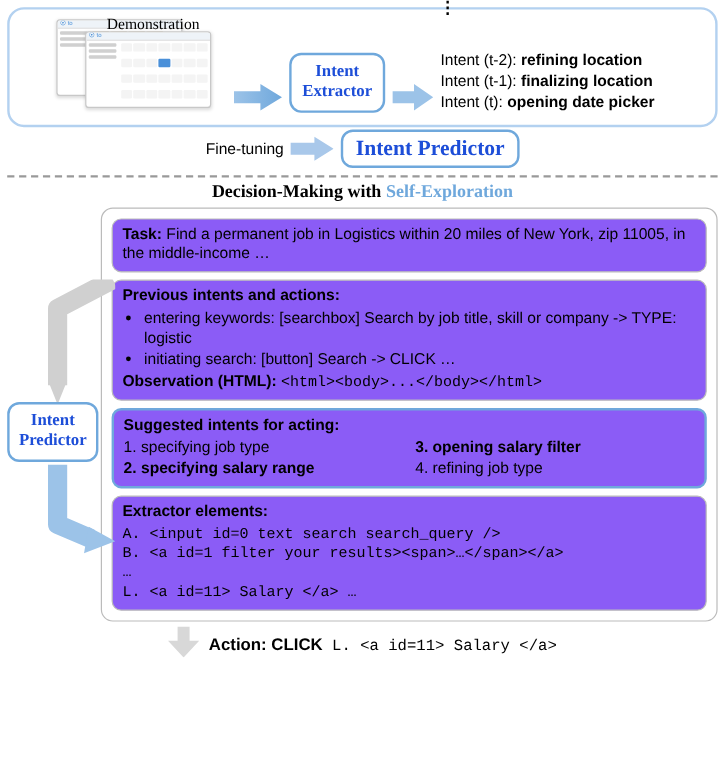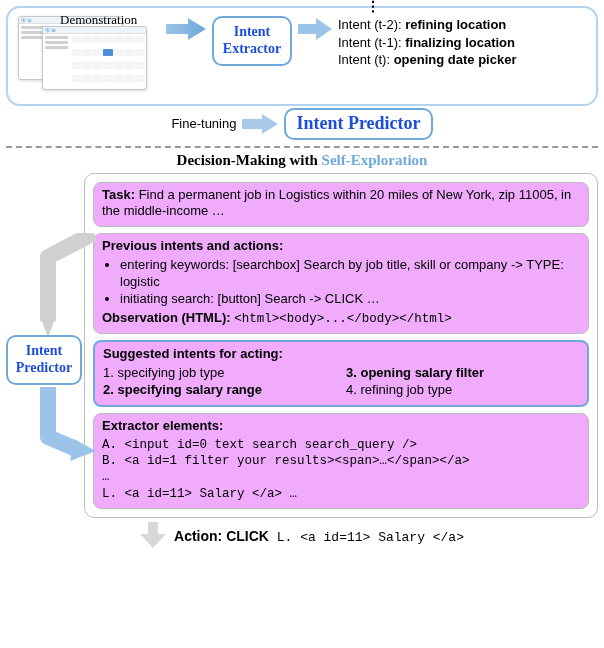--- a/index.html
+++ b/index.html
@@ -21,22 +21,23 @@
   }
   .section-title {
     text-align: center;
     font-weight: bold;
     font-size: 15px;
     margin-bottom: 4px;
   }
   
   .top-row {
     display: flex;
-    align-items: flex-start;
+    align-items: flex-end;
     gap: 6px;
+    margin-left: 29px;
   }
   .demo-thumb {
     width: 140px;
     height: 78px;
     position: relative;
     flex-shrink: 0;
     margin-right: 2px;
   }
   .demo-screen {
     position: absolute;
@@ -207,21 +208,21 @@
     flex-direction: column;
     gap: 6px;
     font-family: Arial, sans-serif;
   }
   .panel {
     border: 1.5px solid #bbb;
     border-radius: 8px;
     padding: 4px 8px 6px 8px;
     font-size: 13px;
     line-height: 1.3;
-    background: #f0abfc;
+    background: #8b5cf6;
   }
   .panel.suggested {
     border: 2.5px solid #6fa8dc;
   }
   .panel .hdr {
     font-weight: bold;
     margin-bottom: 2px;
   }
   .panel ul {
     list-style: disc;

